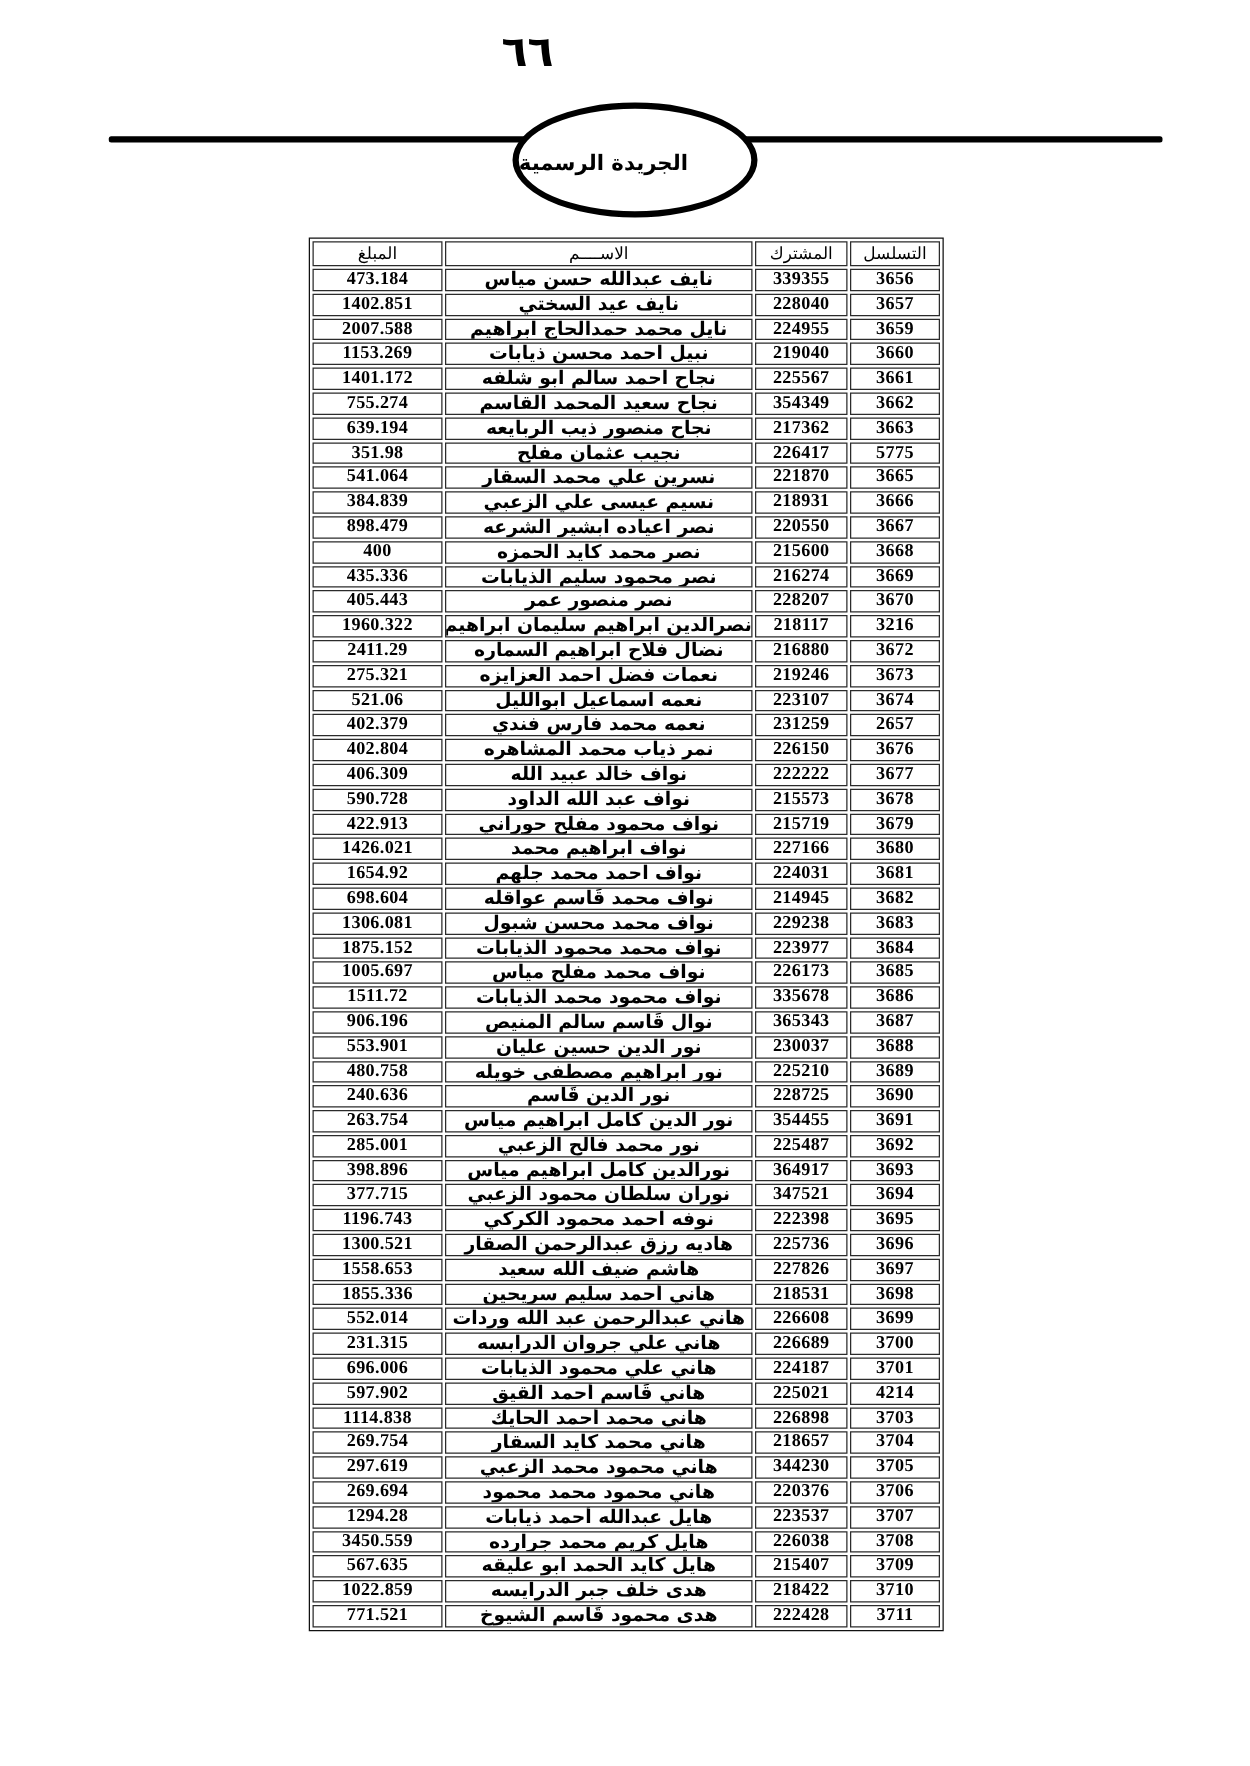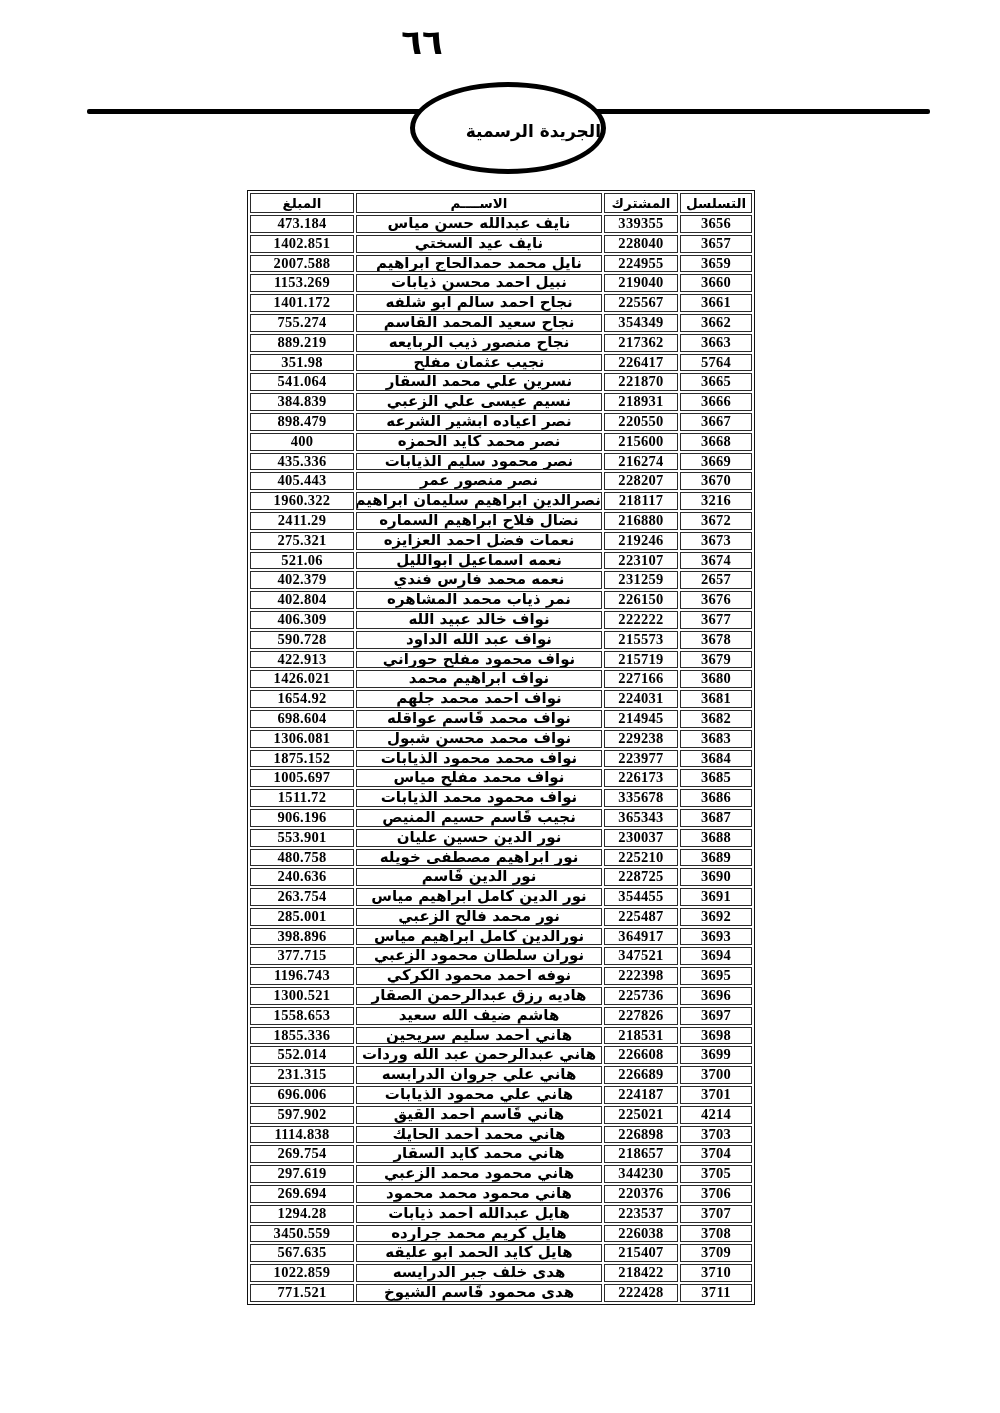--- a/index.html
+++ b/index.html
@@ -11,37 +11,37 @@
     position:absolute;top:22px;left:0;width:844px;text-align:center;
     font-size:34px;font-weight:bold;font-family:"DejaVu Sans",sans-serif;
   }
   .header-rule{
     position:absolute;left:87px;top:109px;width:843px;height:5px;
     background:#000;z-index:1;border-radius:2px;
   }
   .gazette-banner{
     position:absolute;left:410px;top:82px;width:186px;height:82px;
     background:#fff;border:5px solid #000;border-radius:50%;z-index:2;
-    display:flex;align-items:center;justify-content:flex-end;
+    display:flex;align-items:center;justify-content:flex-start;
   }
   .gazette-banner span{
     font-size:17px;font-weight:bold;direction:rtl;
     font-family:"DejaVu Sans",sans-serif;padding-top:6px;
   }
   table.subscribers{
     position:absolute;left:247px;top:190px;width:508px;
     direction:rtl;border-collapse:separate;border-spacing:2px;
     border:1px solid #111;background:#fff;table-layout:fixed;
   }
   table.subscribers th, table.subscribers td{
     border:1px solid #2b2b2b;text-align:center;vertical-align:middle;
     padding:0;white-space:nowrap;overflow:hidden;
   }
   table.subscribers th{
-    height:18px;font-size:13.5px;font-weight:bold;line-height:18px;
+    height:18px;font-size:13.5px;font-weight:normal;line-height:18px;
     font-family:"DejaVu Sans",sans-serif;
   }
   table.subscribers td{height:15.8px;line-height:15.8px;}
   td.num{
     font-family:"Liberation Serif",serif;font-weight:bold;font-size:14.5px;
     direction:ltr;letter-spacing:0.3px;
   }
   td.name{
     font-family:"DejaVu Sans",sans-serif;font-weight:bold;font-size:15px;
   }
@@ -106,24 +106,24 @@
       <tr>
         <td class="num">3662</td>
         <td class="num">354349</td>
         <td class="name">نجاح سعيد المحمد القاسم</td>
         <td class="num">755.274</td>
       </tr>
       <tr>
         <td class="num">3663</td>
         <td class="num">217362</td>
         <td class="name">نجاح منصور ذيب الربايعه</td>
-        <td class="num">889.219</td>
-      </tr>
-      <tr>
-        <td class="num">5764</td>
+        <td class="num">639.194</td>
+      </tr>
+      <tr>
+        <td class="num">5775</td>
         <td class="num">226417</td>
         <td class="name">نجيب عثمان مفلح</td>
         <td class="num">351.98</td>
       </tr>
       <tr>
         <td class="num">3665</td>
         <td class="num">221870</td>
         <td class="name">نسرين علي محمد السقار</td>
         <td class="num">541.064</td>
       </tr>
@@ -249,21 +249,21 @@
       </tr>
       <tr>
         <td class="num">3686</td>
         <td class="num">335678</td>
         <td class="name">نواف محمود محمد الذيابات</td>
         <td class="num">1511.72</td>
       </tr>
       <tr>
         <td class="num">3687</td>
         <td class="num">365343</td>
-        <td class="name">نجيب قَاسم حسيم المنيص</td>
+        <td class="name">نوال قَاسم سالم المنيص</td>
         <td class="num">906.196</td>
       </tr>
       <tr>
         <td class="num">3688</td>
         <td class="num">230037</td>
         <td class="name">نور  الدين  حسين عليان</td>
         <td class="num">553.901</td>
       </tr>
       <tr>
         <td class="num">3689</td>

